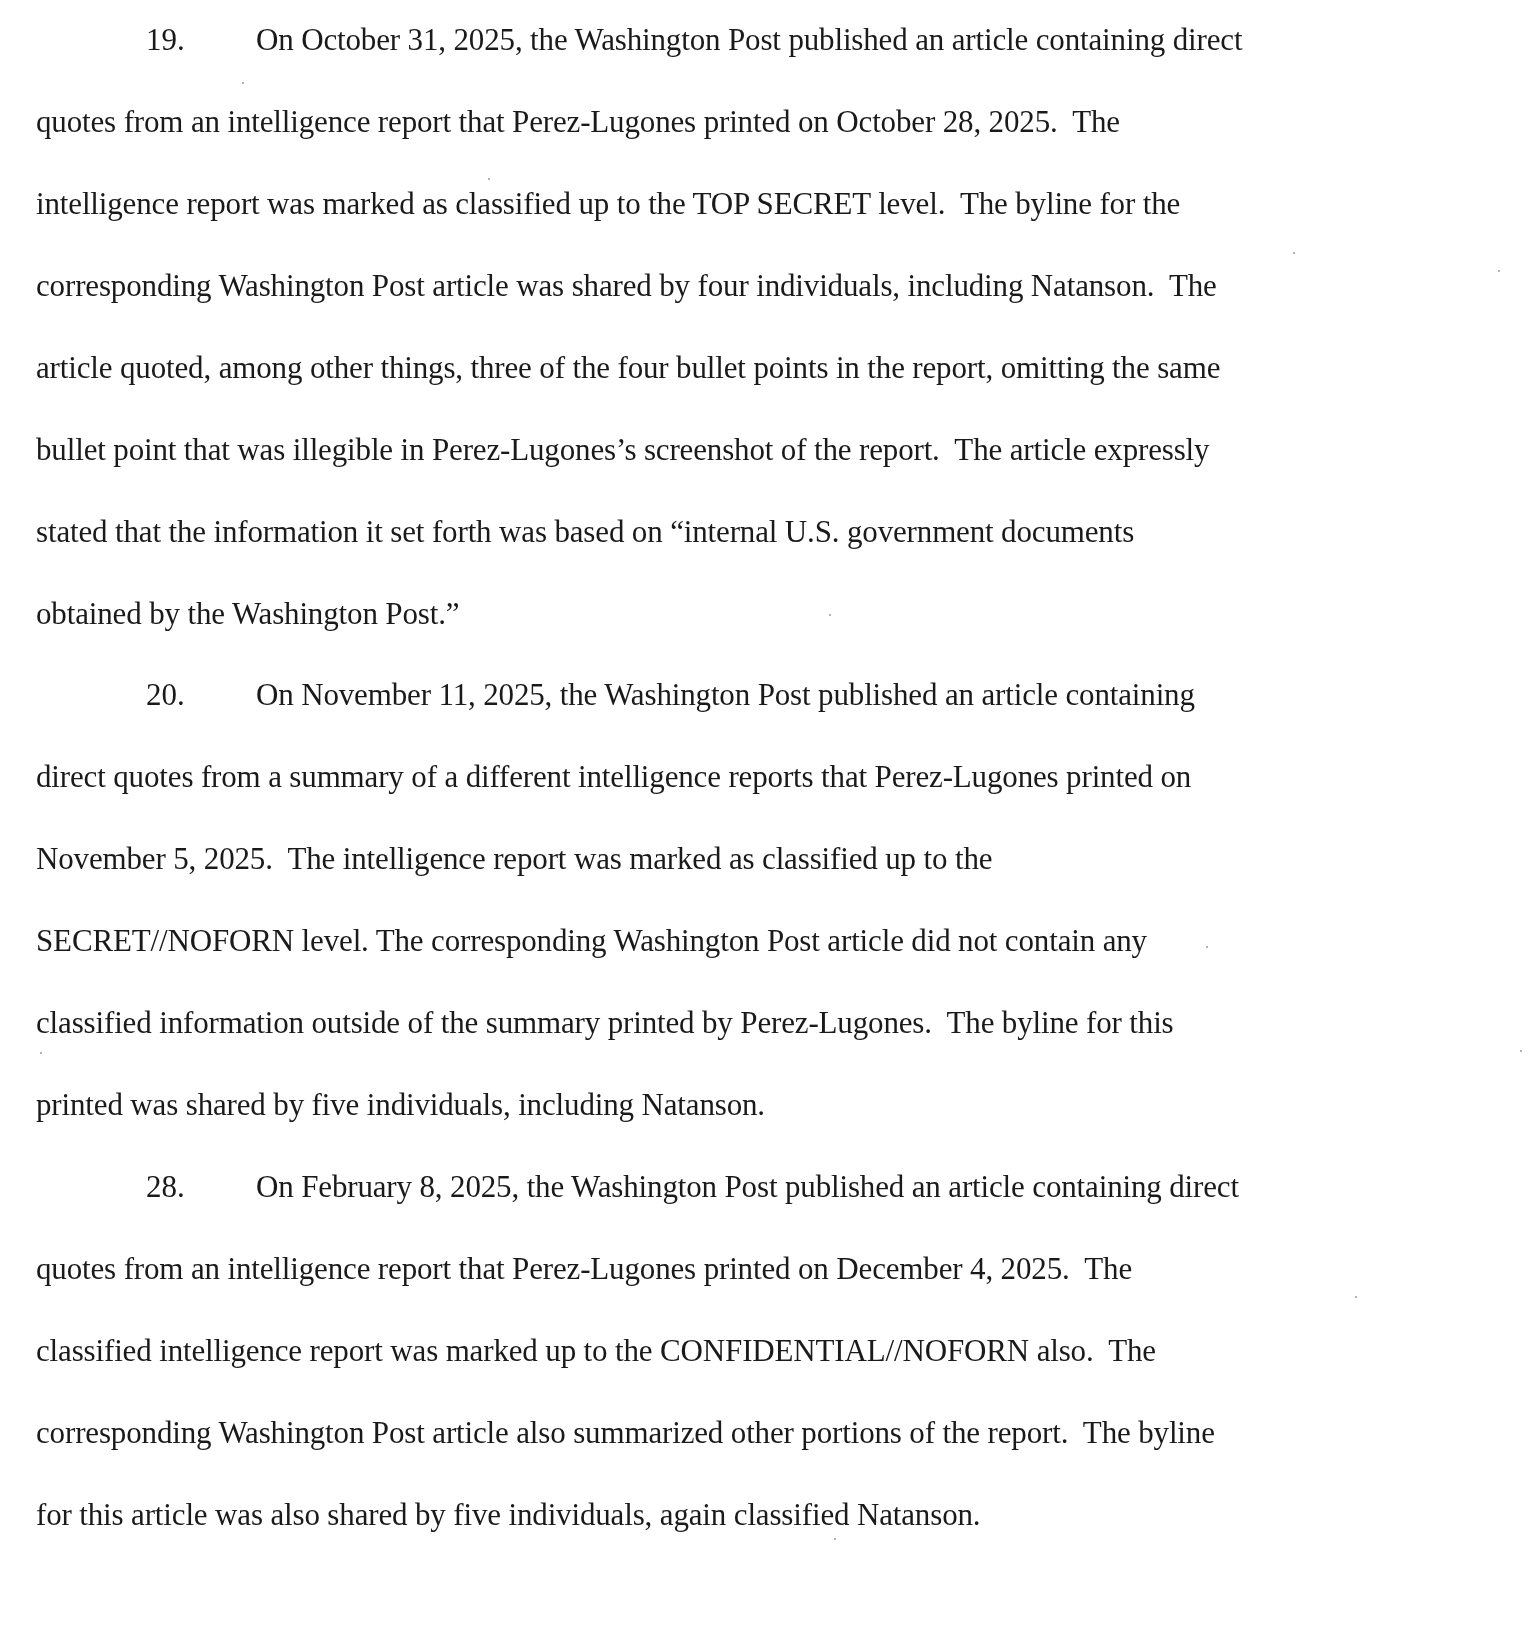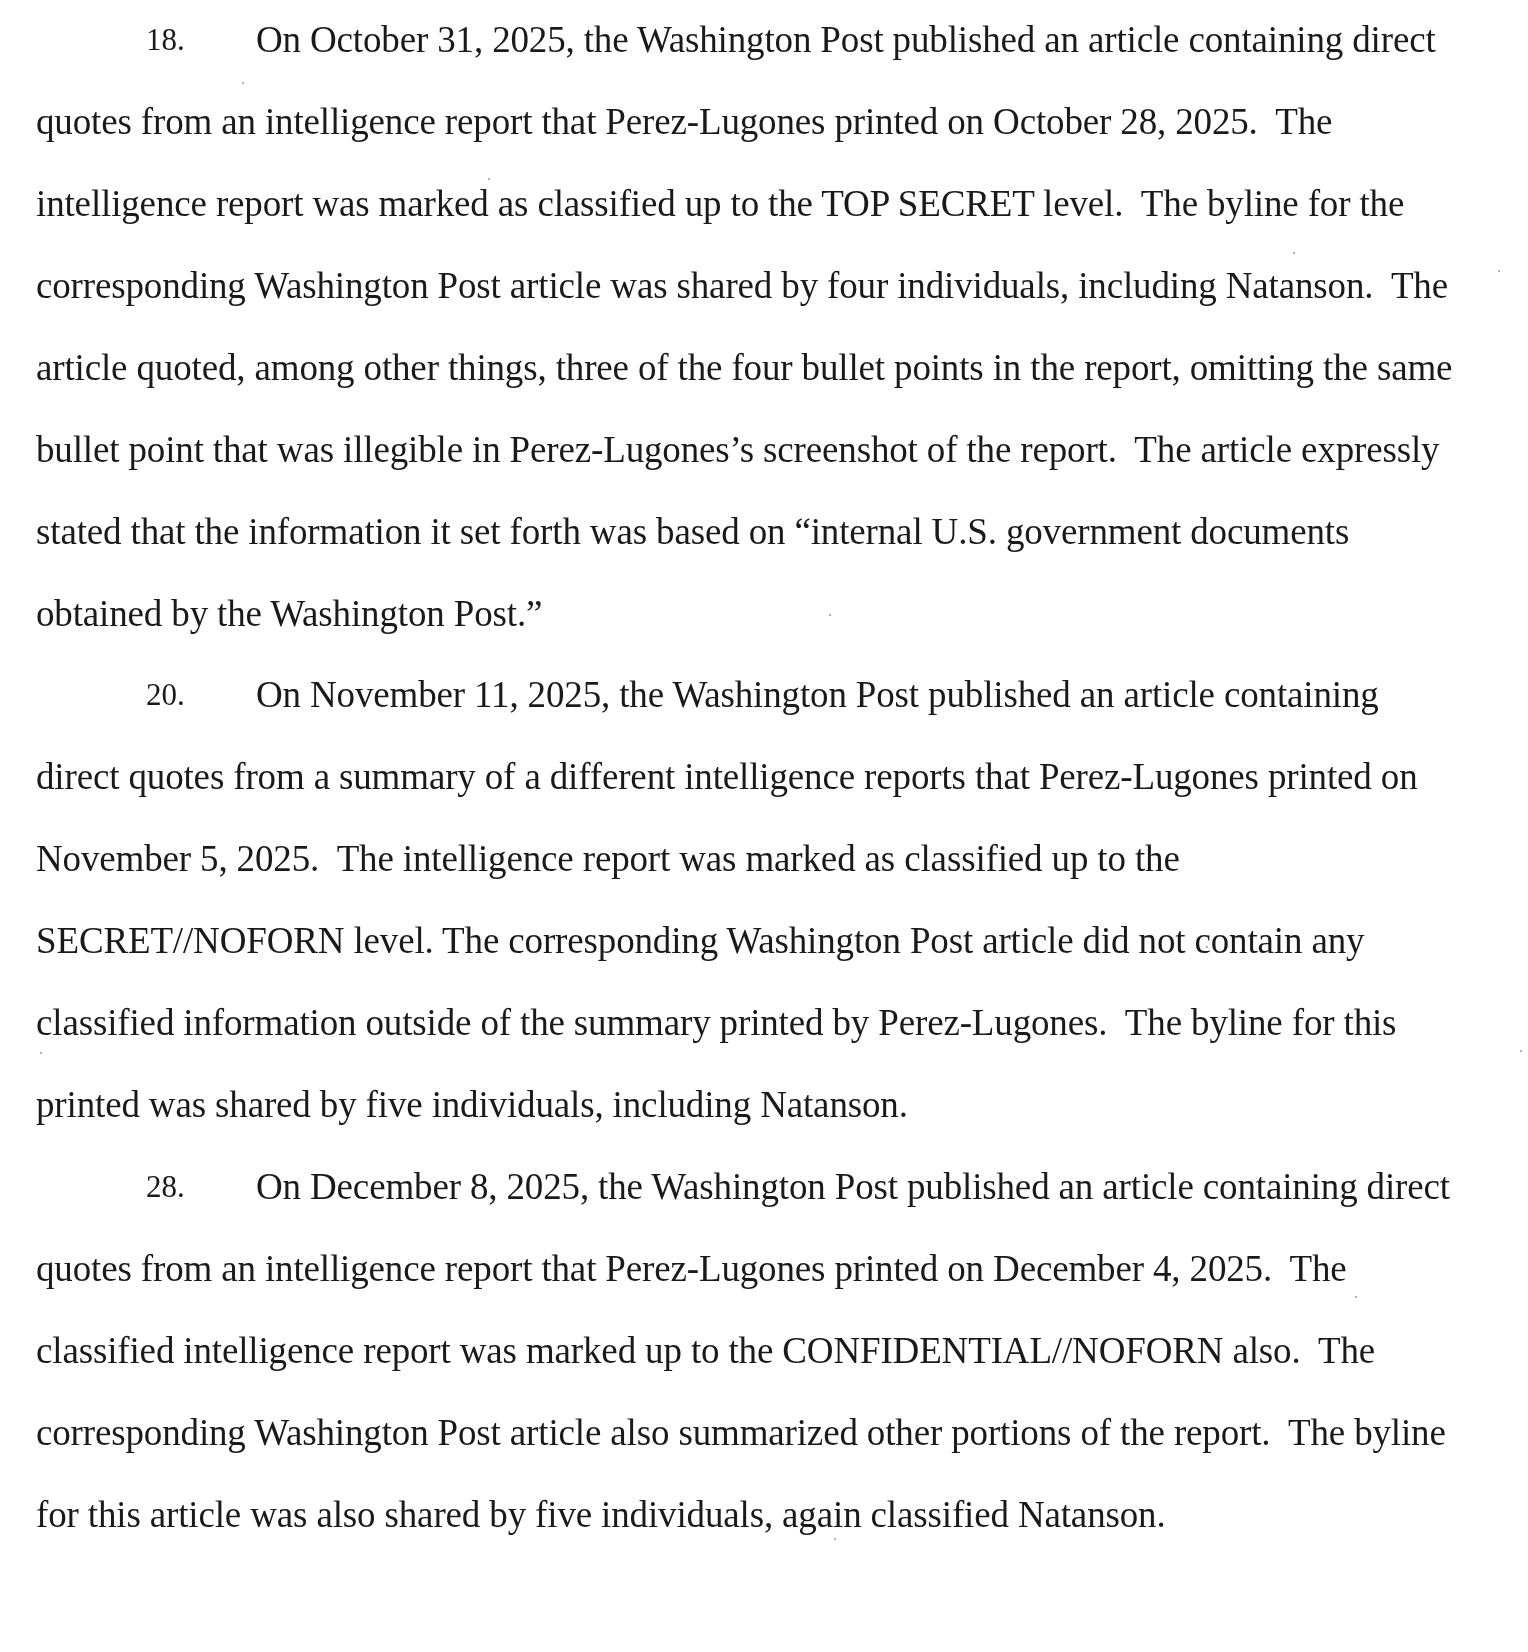--- a/index.html
+++ b/index.html
@@ -19,21 +19,21 @@
       position: absolute;
       left: 0;
       top: 0;
       width: 1528px;
       height: 1652px;
     }
     .line {
       position: absolute;
       left: 36px;
       white-space: pre;
-      font-size: 37px;
+      font-size: 31px;
       line-height: 36px;
       letter-spacing: -0.15px;
       transform-origin: left top;
       font-family: Liberation Serif, serif;
     }
     .para-num {
       position: absolute;
       left: 146px;
       white-space: pre;
       font-size: 31px;
@@ -50,21 +50,21 @@
       background: #9a9a9a;
       border-radius: 50%;
     }
   </style>
 </head>
 <body>
 
 <div class="page">
 
   <div>
-    <span class="para-num" style="top:22px">18.</span>
+    <span class="para-num" style="top:22px">19.</span>
     <span class="line first-line" style="top:22px">On October 31, 2025, the Washington Post published an article containing direct</span>
     <span class="line" style="top:104px">quotes from an intelligence report that Perez-Lugones printed on October 28, 2025.  The</span>
     <span class="line" style="top:186px">intelligence report was marked as classified up to the TOP SECRET level.  The byline for the</span>
     <span class="line" style="top:268px">corresponding Washington Post article was shared by four individuals, including Natanson.  The</span>
     <span class="line" style="top:350px">article quoted, among other things, three of the four bullet points in the report, omitting the same</span>
     <span class="line" style="top:432px">bullet point that was illegible in Perez-Lugones’s screenshot of the report.  The article expressly</span>
     <span class="line" style="top:514px">stated that the information it set forth was based on “internal U.S. government documents</span>
     <span class="line" style="top:596px">obtained by the Washington Post.”</span>
   </div>
 
@@ -73,21 +73,21 @@
     <span class="line first-line" style="top:677px">On November 11, 2025, the Washington Post published an article containing</span>
     <span class="line" style="top:759px">direct quotes from a summary of a different intelligence reports that Perez-Lugones printed on</span>
     <span class="line" style="top:841px">November 5, 2025.  The intelligence report was marked as classified up to the</span>
     <span class="line" style="top:923px">SECRET//NOFORN level. The corresponding Washington Post article did not contain any</span>
     <span class="line" style="top:1005px">classified information outside of the summary printed by Perez-Lugones.  The byline for this</span>
     <span class="line" style="top:1087px">printed was shared by five individuals, including Natanson.</span>
   </div>
 
   <div>
     <span class="para-num" style="top:1169px">28.</span>
-    <span class="line first-line" style="top:1169px">On December 8, 2025, the Washington Post published an article containing direct</span>
+    <span class="line first-line" style="top:1169px">On February 8, 2025, the Washington Post published an article containing direct</span>
     <span class="line" style="top:1251px">quotes from an intelligence report that Perez-Lugones printed on December 4, 2025.  The</span>
     <span class="line" style="top:1333px">classified intelligence report was marked up to the CONFIDENTIAL//NOFORN also.  The</span>
     <span class="line" style="top:1415px">corresponding Washington Post article also summarized other portions of the report.  The byline</span>
     <span class="line" style="top:1497px">for this article was also shared by five individuals, again classified Natanson.</span>
   </div>
 
   <span class="speck" style="left:242px;top:82px"></span>
   <span class="speck" style="left:488px;top:178px"></span>
   <span class="speck" style="left:1293px;top:252px"></span>
   <span class="speck" style="left:1498px;top:270px"></span>

